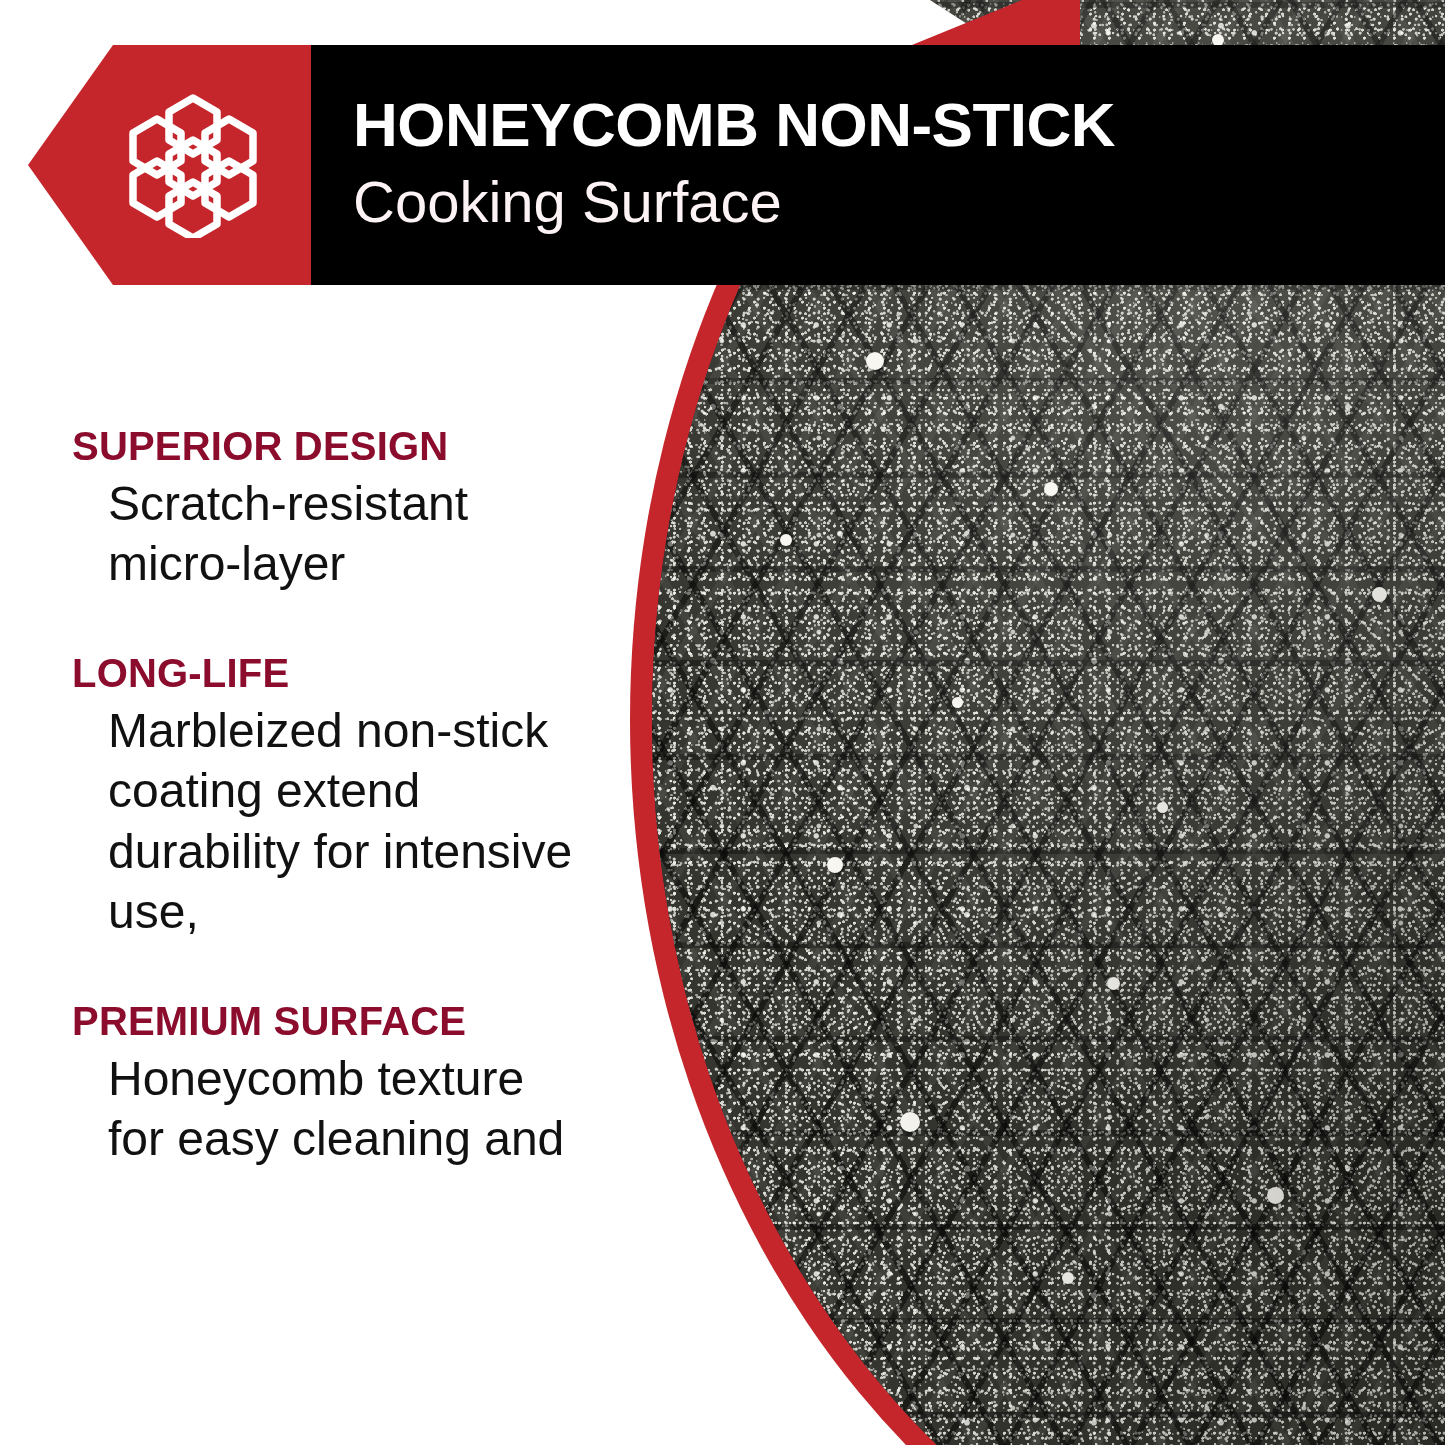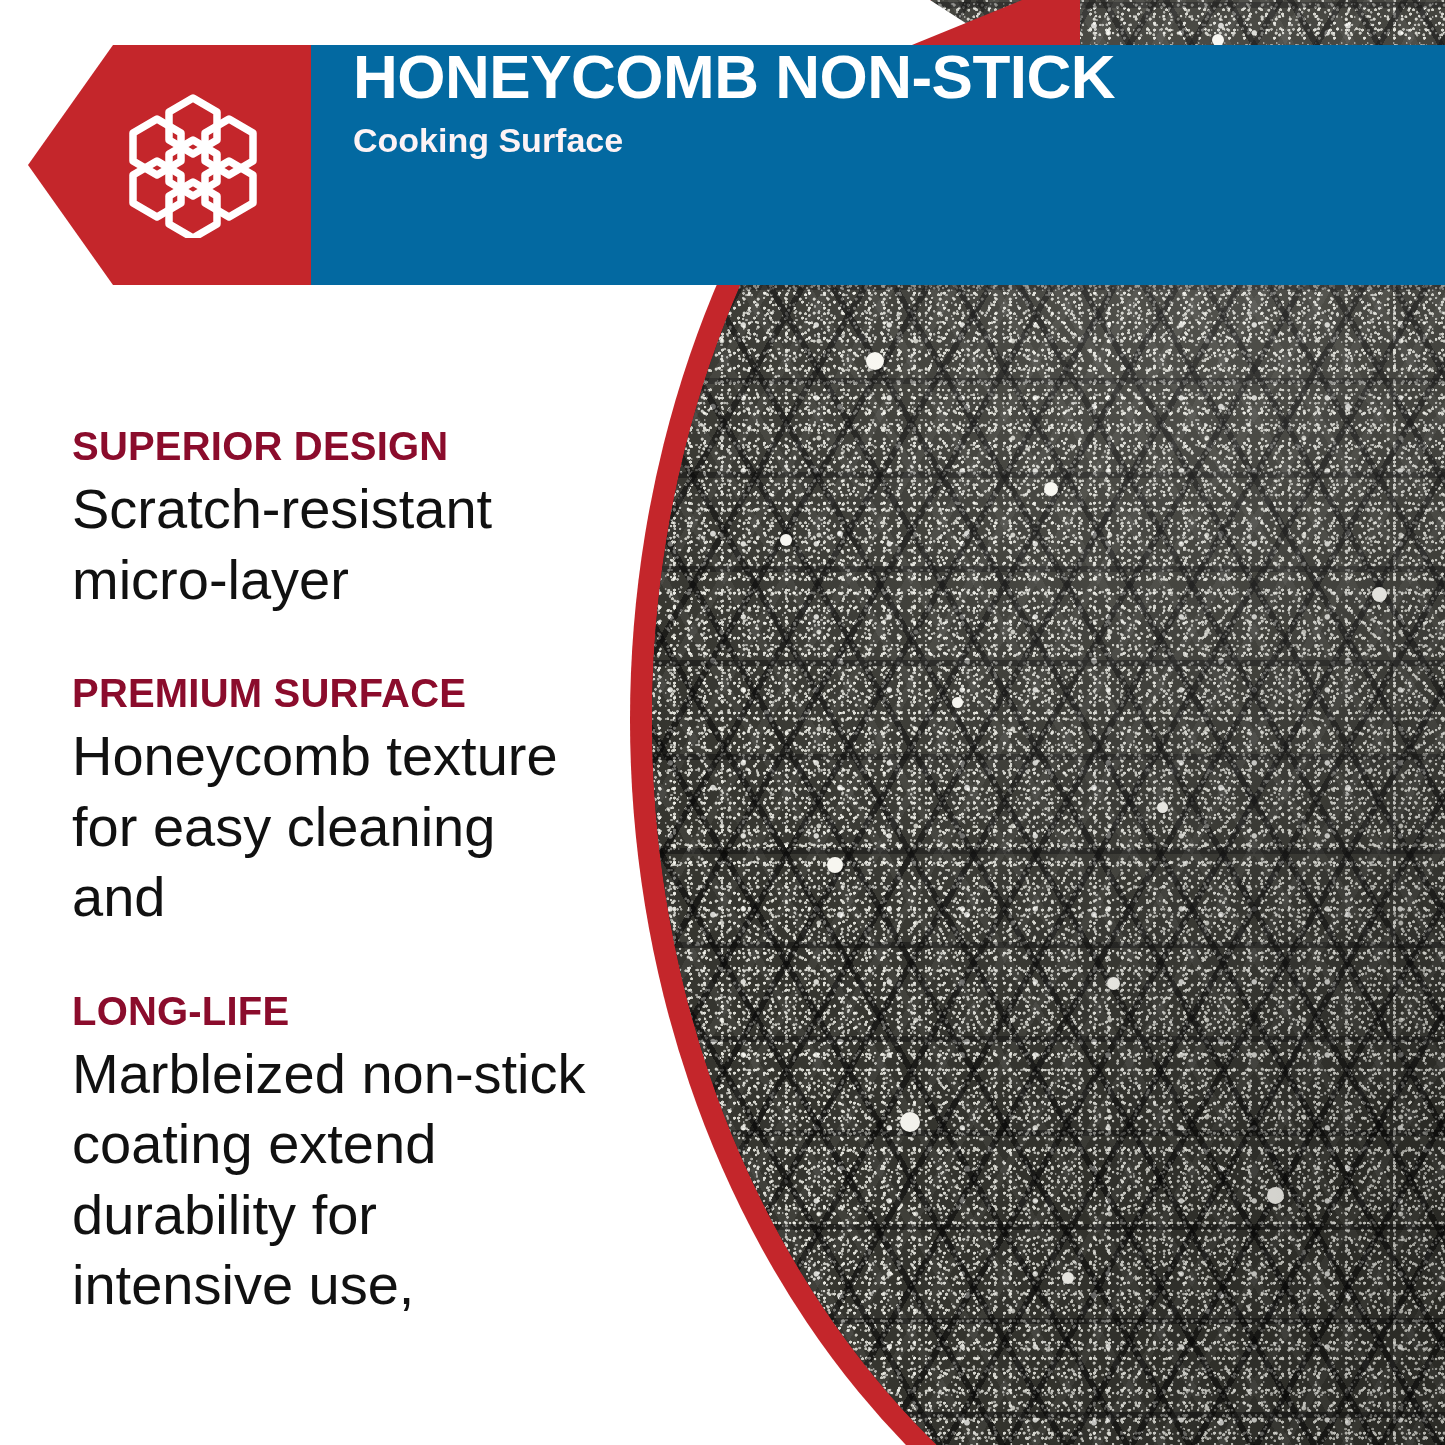--- a/index.html
+++ b/index.html
@@ -152,37 +152,38 @@
     width:283px;
     background:#c4262b;
     clip-path: polygon(0 50%, 85px 0, 283px 0, 283px 100%, 85px 100%);
     display:flex;
     align-items:center;
     justify-content:center;
   }
   #banner-body {
     position:relative;
     flex:1 1 auto;
-    background:#0369a1;
+    background:#000000;
     display:flex;
     flex-direction:column;
+    justify-content:center;
     padding-left:42px;
   }
   #banner-title {
     color:#ffffff;
     font-size:62px;
     font-weight:bold;
     letter-spacing:-0.5px;
     line-height:1.02;
     white-space:nowrap;
   }
   #banner-subtitle {
     color:#fdf3f5;
-    font-size:34px;
-    font-weight:bold;
+    font-size:58px;
+    font-weight:normal;
     line-height:1.18;
     margin-top:12px;
     white-space:nowrap;
   }
 
   
   #honeycomb-icon {
     width:132px; height:146px;
     display:block;
     margin-left:46px;
@@ -200,23 +201,24 @@
     color:#8b0c2c;
     font-size:40px;
     font-weight:bold;
     letter-spacing:0.2px;
     line-height:1.1;
     margin-bottom:6px;
     white-space:nowrap;
   }
   .feature-body {
     color:#111111;
-    font-size:56px;
+    font-size:48px;
     font-weight:normal;
     line-height:1.26;
+    margin-left:36px;
   }
 </style>
 </head>
 <body>
 
 <div id="stage">
 
   <div id="pan-photo-wrap">
     <div id="pan-photo">
       <div id="pan-granite"></div>
@@ -279,24 +281,24 @@
   </div>
 
   <div id="features">
 
     <div class="feature">
       <div class="feature-title">SUPERIOR DESIGN</div>
       <div class="feature-body">Scratch-resistant micro-layer</div>
     </div>
 
     <div class="feature">
+      <div class="feature-title">LONG-LIFE</div>
+      <div class="feature-body">Marbleized non-stick coating extend durability for intensive use,</div>
+    </div>
+
+    <div class="feature">
       <div class="feature-title">PREMIUM SURFACE</div>
       <div class="feature-body">Honeycomb texture for easy cleaning and</div>
     </div>
 
-    <div class="feature">
-      <div class="feature-title">LONG-LIFE</div>
-      <div class="feature-body">Marbleized non-stick coating extend durability for intensive use,</div>
-    </div>
-
   </div>
 
 </div>
 
 </body></html>

